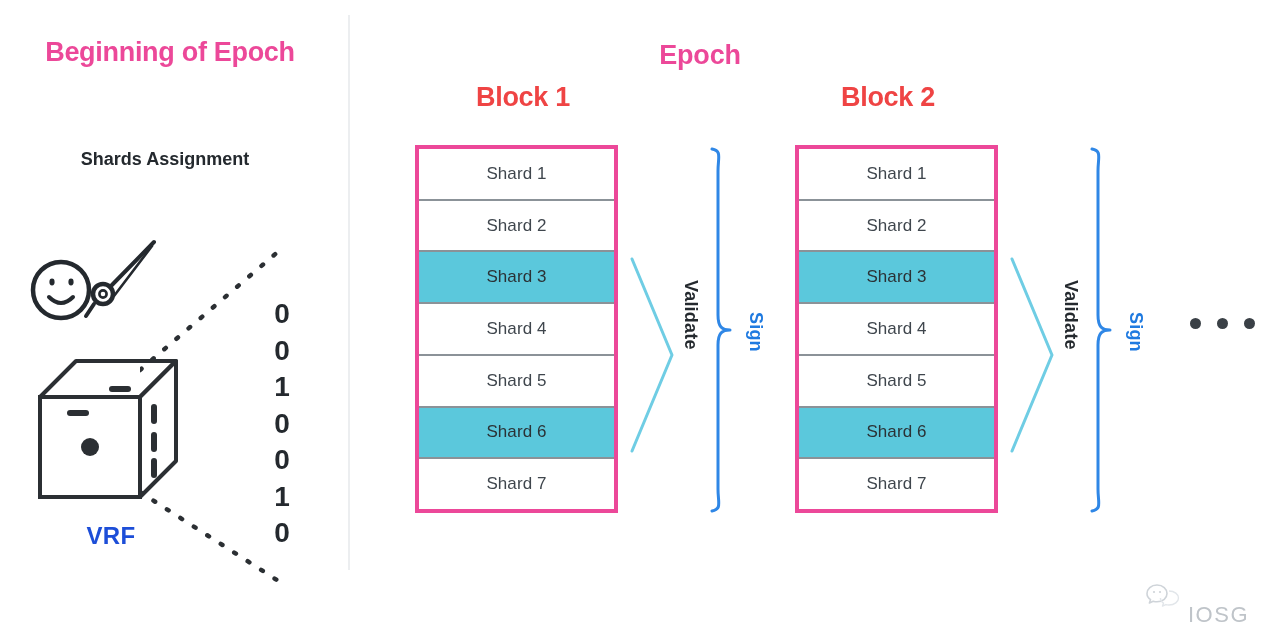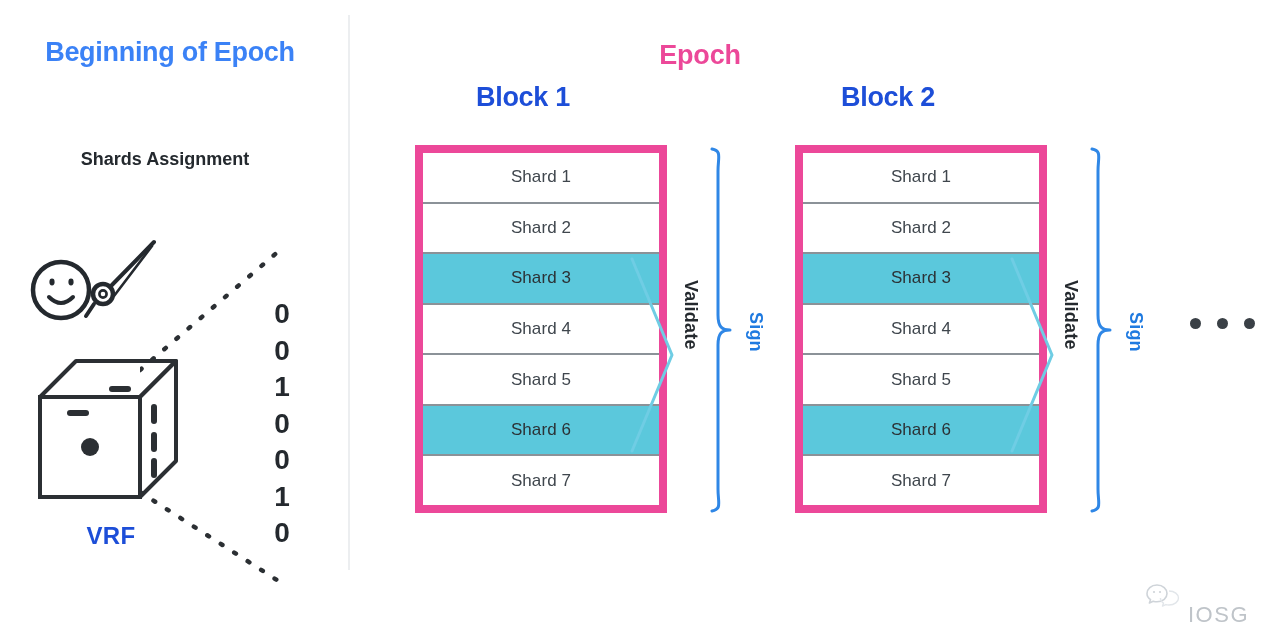--- a/index.html
+++ b/index.html
@@ -32,21 +32,21 @@
   
   .left-title {
     position: absolute;
     left: 20px;
     top: 36px;
     width: 300px;
     text-align: center;
     font-size: 27px;
     font-weight: bold;
     line-height: 1.22;
-    color: #3b82f6;
+    color: #ec4899;
     letter-spacing: -0.3px;
   }
 
   .shards-assignment {
     position: absolute;
     left: 40px;
     top: 148px;
     width: 250px;
     text-align: center;
     font-size: 18px;
@@ -119,32 +119,32 @@
     letter-spacing: -0.2px;
   }
 
   .block-title {
     position: absolute;
     top: 82px;
     width: 220px;
     text-align: center;
     font-size: 27px;
     font-weight: bold;
-    color: #1d4ed8;
+    color: #ef4444;
     letter-spacing: -0.3px;
   }
   .block-title.b1 { left: 413px; }
   .block-title.b2 { left: 778px; }
 
   .block {
     position: absolute;
     top: 145px;
-    width: 252px;
+    width: 203px;
     height: 368px;
-    border: 8px solid #ec4899;
+    border: 4px solid #ec4899;
     background: #ffffff;
     display: flex;
     flex-direction: column;
   }
   .block.b1 { left: 415px; }
   .block.b2 { left: 795px; }
 
   .shard-row {
     flex: 1 1 0;
     display: flex;

